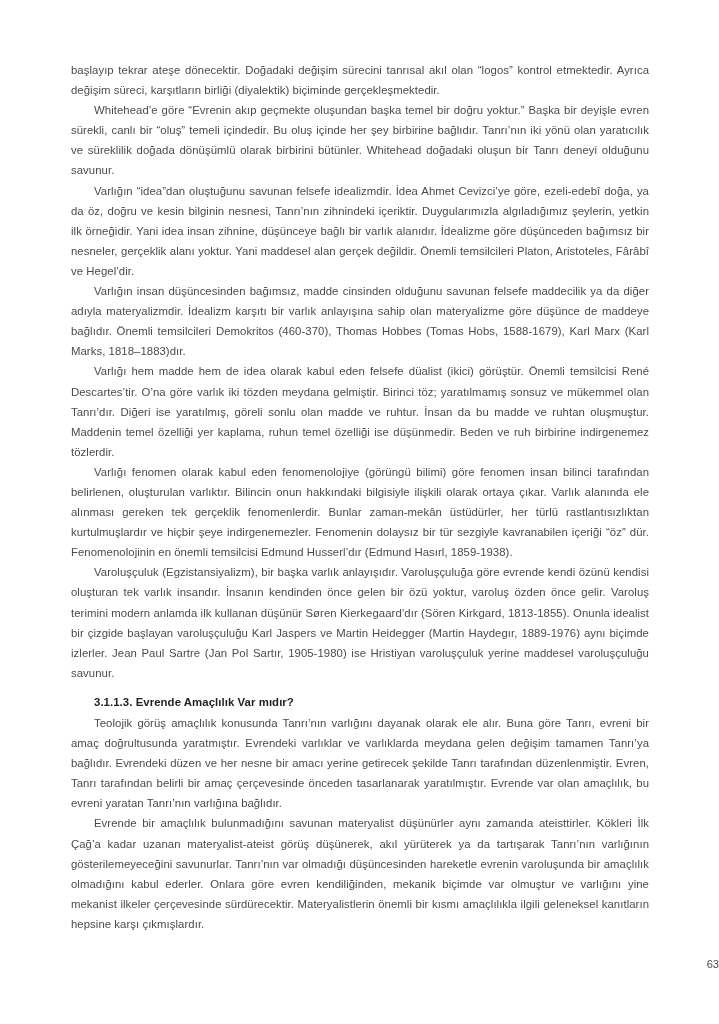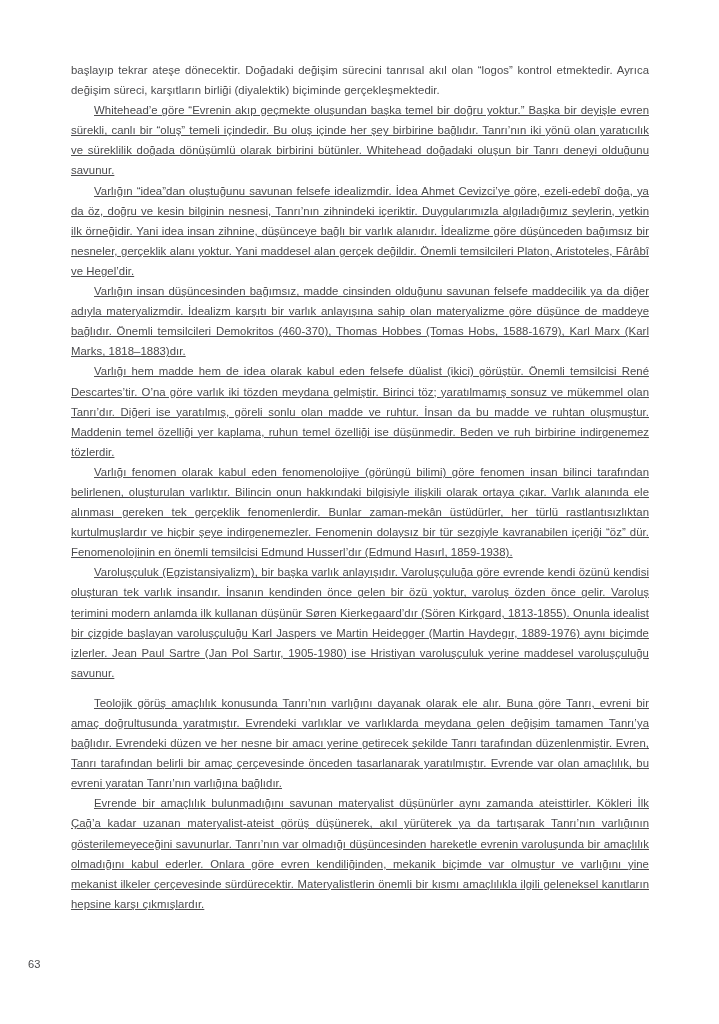--- a/index.html
+++ b/index.html
@@ -39,21 +39,20 @@
     text-align: justify;
     text-justify: inter-word;
     color: #4b4b4d;
     letter-spacing: 0.005em;
     -webkit-hyphens: none;
     hyphens: none;
   }
 
   p.indent {
     text-indent: 23px;
-    text-decoration: underline;
   }
 
   h3.heading {
     margin: 0;
     padding: 0;
     font-size: 11.4px;
     line-height: 20.1px;
     font-weight: bold;
     color: #231f20;
     text-indent: 23px;
@@ -61,25 +60,24 @@
   }
 
   .gap-before-heading { height: 9px; }
   .gap-after-heading  { height: 1px; }
 
   .folio {
     position: absolute;
     left: 0;
     right: 0;
     top: 957px;
-    text-align: left;
+    text-align: right;
     font-size: 11.1px;
     line-height: 14px;
     color: #4b4b4d;
-    margin-left: 28px;
   }
 </style>
 </head>
 <body>
 
 <div class="page">
 
   <div class="content">
 
     <p class="para">başlayıp tekrar ateşe dönecektir. Doğadaki değişim sürecini tanrısal akıl olan “logos” kontrol etmektedir. Ayrıca değişim süreci, karşıtların birliği (diyalektik) biçiminde gerçekleşmektedir.</p>
@@ -91,20 +89,21 @@
     <p class="para indent">Varlığın insan düşüncesinden bağımsız, madde cinsinden olduğunu savunan felsefe maddecilik ya da diğer adıyla materyalizmdir. İdealizm karşıtı bir varlık anlayışına sahip olan materyalizme göre düşünce de maddeye bağlıdır. Önemli temsilcileri Demokritos (460-370), Thomas Hobbes (Tomas Hobs, 1588-1679), Karl Marx (Karl Marks, 1818–1883)dır.</p>
 
     <p class="para indent">Varlığı hem madde hem de idea olarak kabul eden felsefe düalist (ikici) görüştür. Önemli temsilcisi René Descartes’tir. O’na göre varlık iki tözden meydana gelmiştir. Birinci töz; yaratılmamış sonsuz ve mükemmel olan Tanrı’dır. Diğeri ise yaratılmış, göreli sonlu olan madde ve ruhtur. İnsan da bu madde ve ruhtan oluşmuştur. Maddenin temel özelliği yer kaplama, ruhun temel özelliği ise düşünmedir. Beden ve ruh birbirine indirgenemez tözlerdir.</p>
 
     <p class="para indent">Varlığı fenomen olarak kabul eden fenomenolojiye (görüngü bilimi) göre fenomen insan bilinci tarafından belirlenen, oluşturulan varlıktır. Bilincin onun hakkındaki bilgisiyle ilişkili olarak ortaya çıkar. Varlık alanında ele alınması gereken tek gerçeklik fenomenlerdir. Bunlar zaman-mekân üstüdürler, her türlü rastlantısız­lıktan kurtulmuşlardır ve hiçbir şeye indirgenemezler. Fenomenin dolaysız bir tür sezgiyle kavranabilen içeriği “öz” dür. Fenomenolojinin en önemli temsilcisi Edmund Husserl’dır (Edmund Hasırl, 1859-1938).</p>
 
     <p class="para indent">Varoluşçuluk (Egzistansiyalizm), bir başka varlık anlayışıdır. Varoluşçuluğa göre evrende kendi özünü kendisi oluşturan tek varlık insandır. İnsanın kendinden önce gelen bir özü yoktur, varoluş özden önce gelir. Varoluş terimini modern anlamda ilk kullanan düşünür Søren Kierkegaard’dır (Sören Kirkgard, 1813-1855). Onunla idealist bir çizgide başlayan varoluşçuluğu Karl Jaspers ve Martin Heidegger (Martin Haydegır, 1889-1976) aynı biçimde izlerler. Jean Paul Sartre (Jan Pol Sartır, 1905-1980) ise Hristiyan varoluşçuluk yerine maddesel varoluşçuluğu savunur.</p>
 
     <div class="gap-before-heading"></div>
 
+    <h3 class="heading">3.1.1.3. Evrende Amaçlılık Var mıdır?</h3>
 
     <div class="gap-after-heading"></div>
 
 
     <p class="para indent">Teolojik görüş amaçlılık konusunda Tanrı’nın varlığını dayanak olarak ele alır. Buna göre Tanrı, evreni bir amaç doğrultusunda yaratmıştır. Evrendeki varlıklar ve varlıklarda meydana gelen değişim tamamen Tanrı’ya bağlıdır. Evrendeki düzen ve her nesne bir amacı yerine getirecek şekilde Tanrı tarafından düzen­lenmiştir. Evren, Tanrı tarafından belirli bir amaç çerçevesinde önceden tasarlanarak yaratılmıştır. Evrende var olan amaçlılık, bu evreni yaratan Tanrı’nın varlığına bağlıdır.</p>
 
     <p class="para indent">Evrende bir amaçlılık bulunmadığını savunan materyalist düşünürler aynı zamanda ateisttirler. Kökleri İlk Çağ’a kadar uzanan materyalist-ateist görüş düşünerek, akıl yürüterek ya da tartışarak Tanrı’nın varlığı­nın gösterilemeyeceğini savunurlar. Tanrı’nın var olmadığı düşüncesinden hareketle evrenin varoluşunda bir amaçlılık olmadığını kabul ederler. Onlara göre evren kendiliğinden, mekanik biçimde var olmuştur ve varlığını yine mekanist ilkeler çerçevesinde sürdürecektir. Materyalistlerin önemli bir kısmı amaçlılıkla ilgili geleneksel kanıtların hepsine karşı çıkmışlardır.</p>
 
   </div>
 

